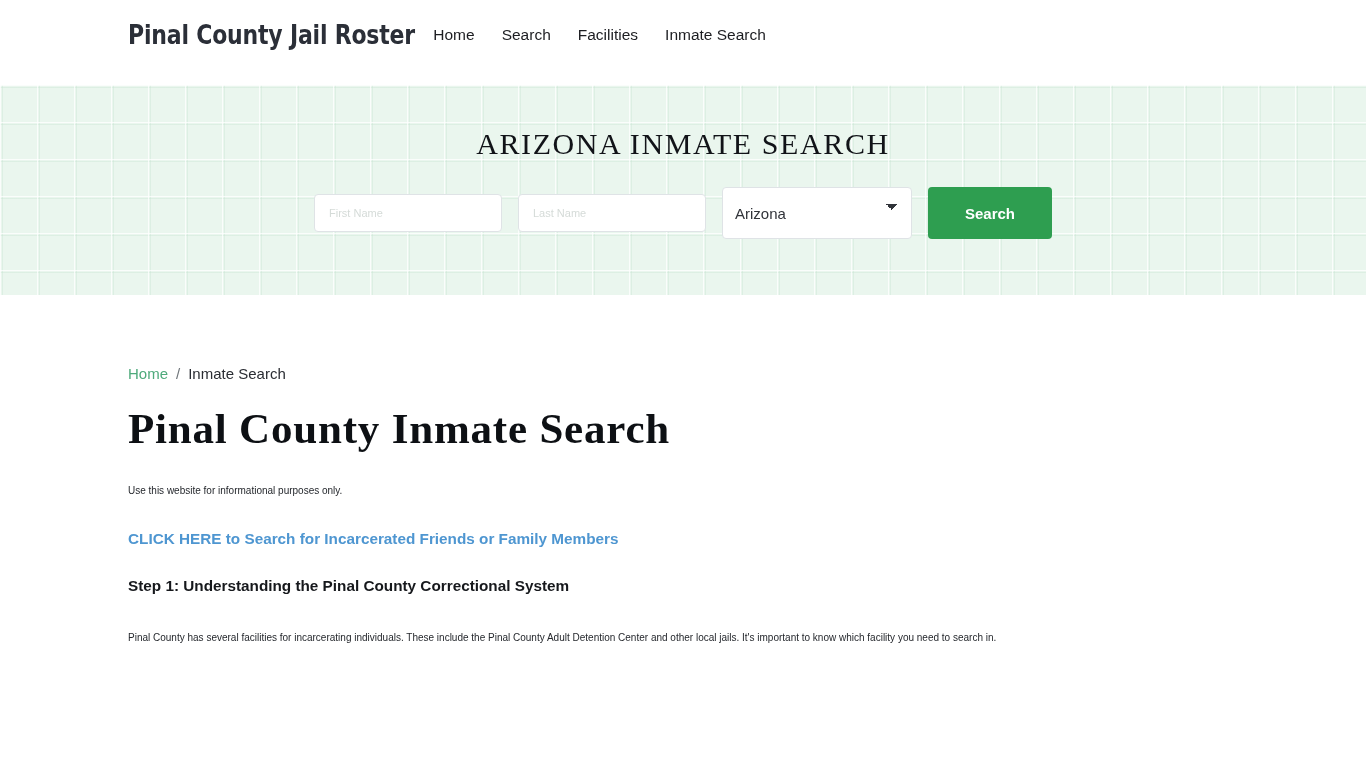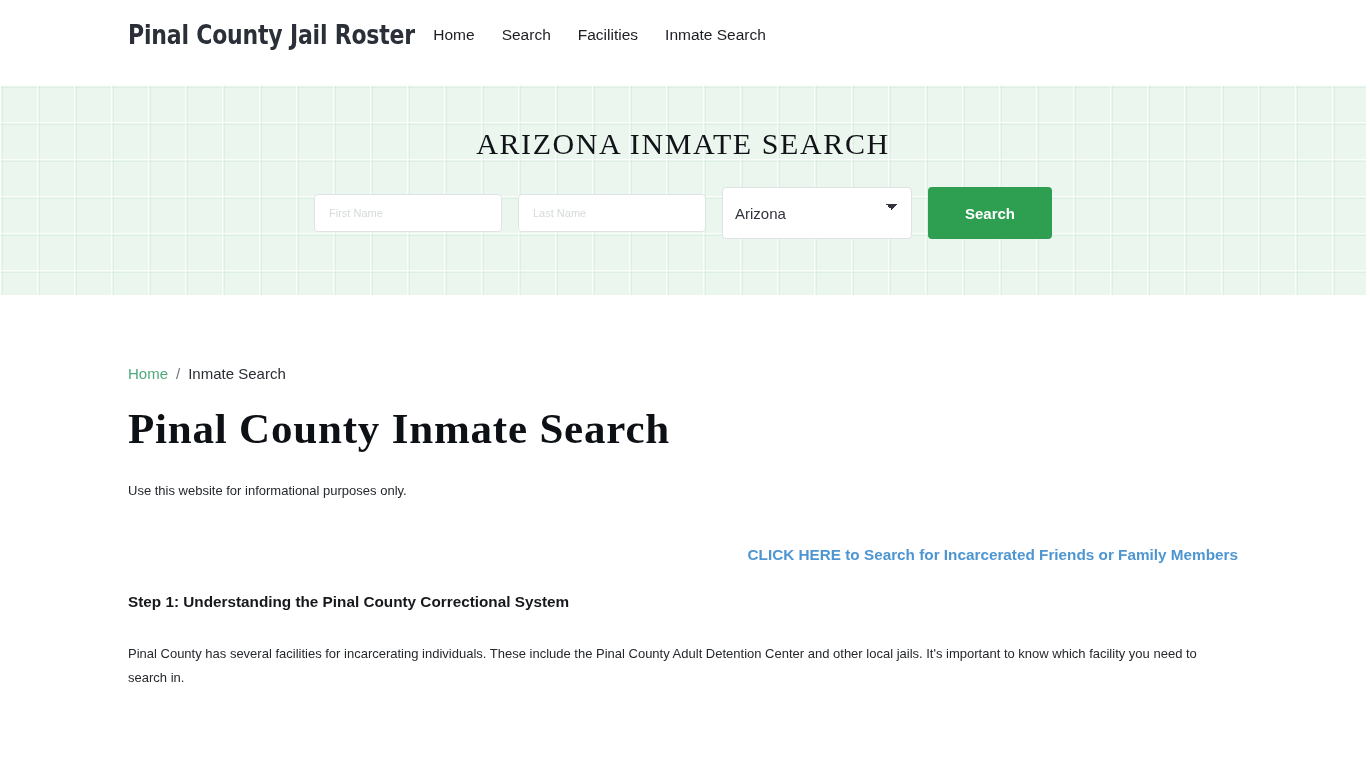--- a/index.html
+++ b/index.html
@@ -163,36 +163,35 @@
     font-family: "Liberation Serif", "DejaVu Serif", serif;
     font-size: 43px;
     font-weight: 700;
     color: #0d1014;
     letter-spacing: 0.8px;
     margin-top: 24px;
     line-height: 1.05;
   }
 
   .body-text {
-    font-size: 13px;
+    font-size: 10px;
     line-height: 24px;
     color: #25282d;
     margin-top: 28px;
     max-width: 1110px;
   }
 
   .inline-link {
     display: block;
-    margin-top: 40px;
+    margin-top: 24px;
     font-size: 15.3px;
     font-weight: 700;
     color: #4e96d1;
     text-decoration: none;
     line-height: 24px;
-    text-align: right;
   }
 
   .step-heading {
     margin-top: 23px;
     font-size: 15.3px;
     font-weight: 700;
     color: #16181c;
     line-height: 24px;
   }
 </style>

